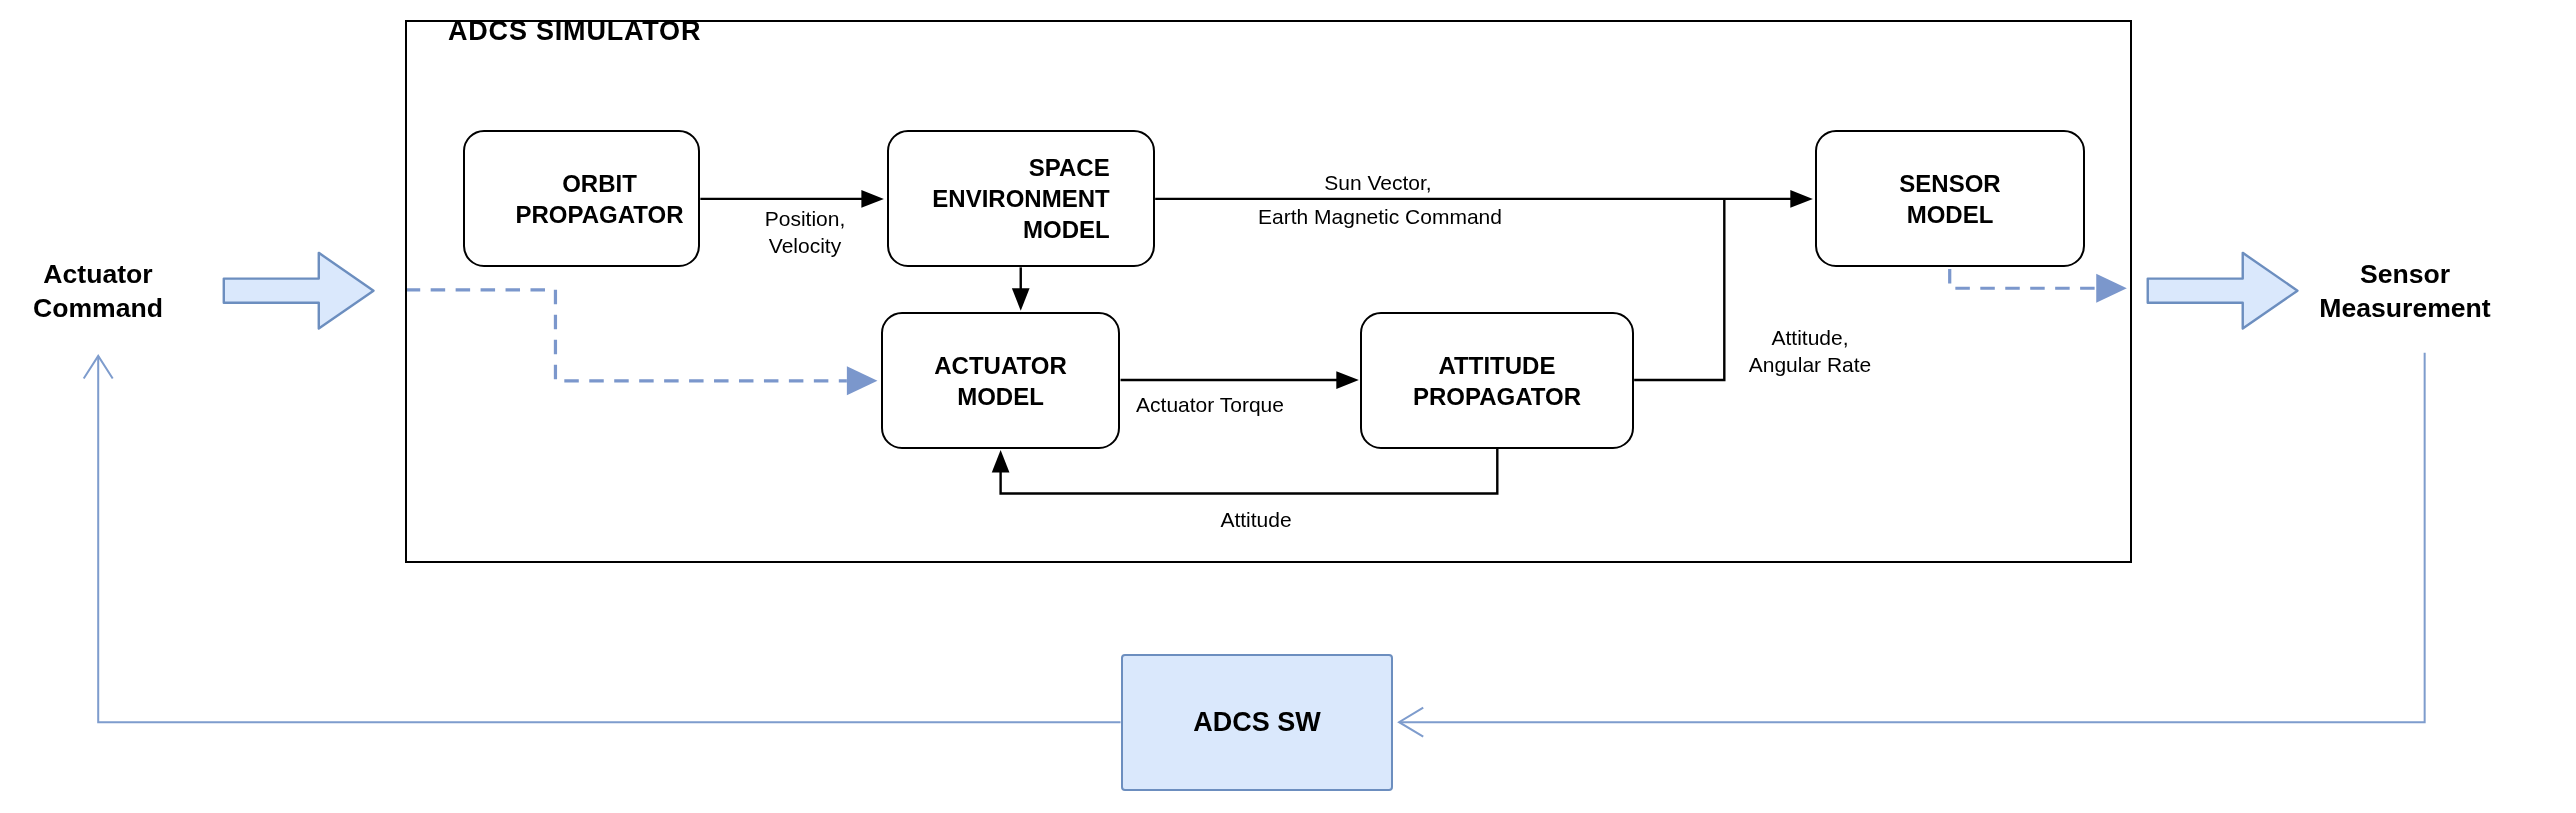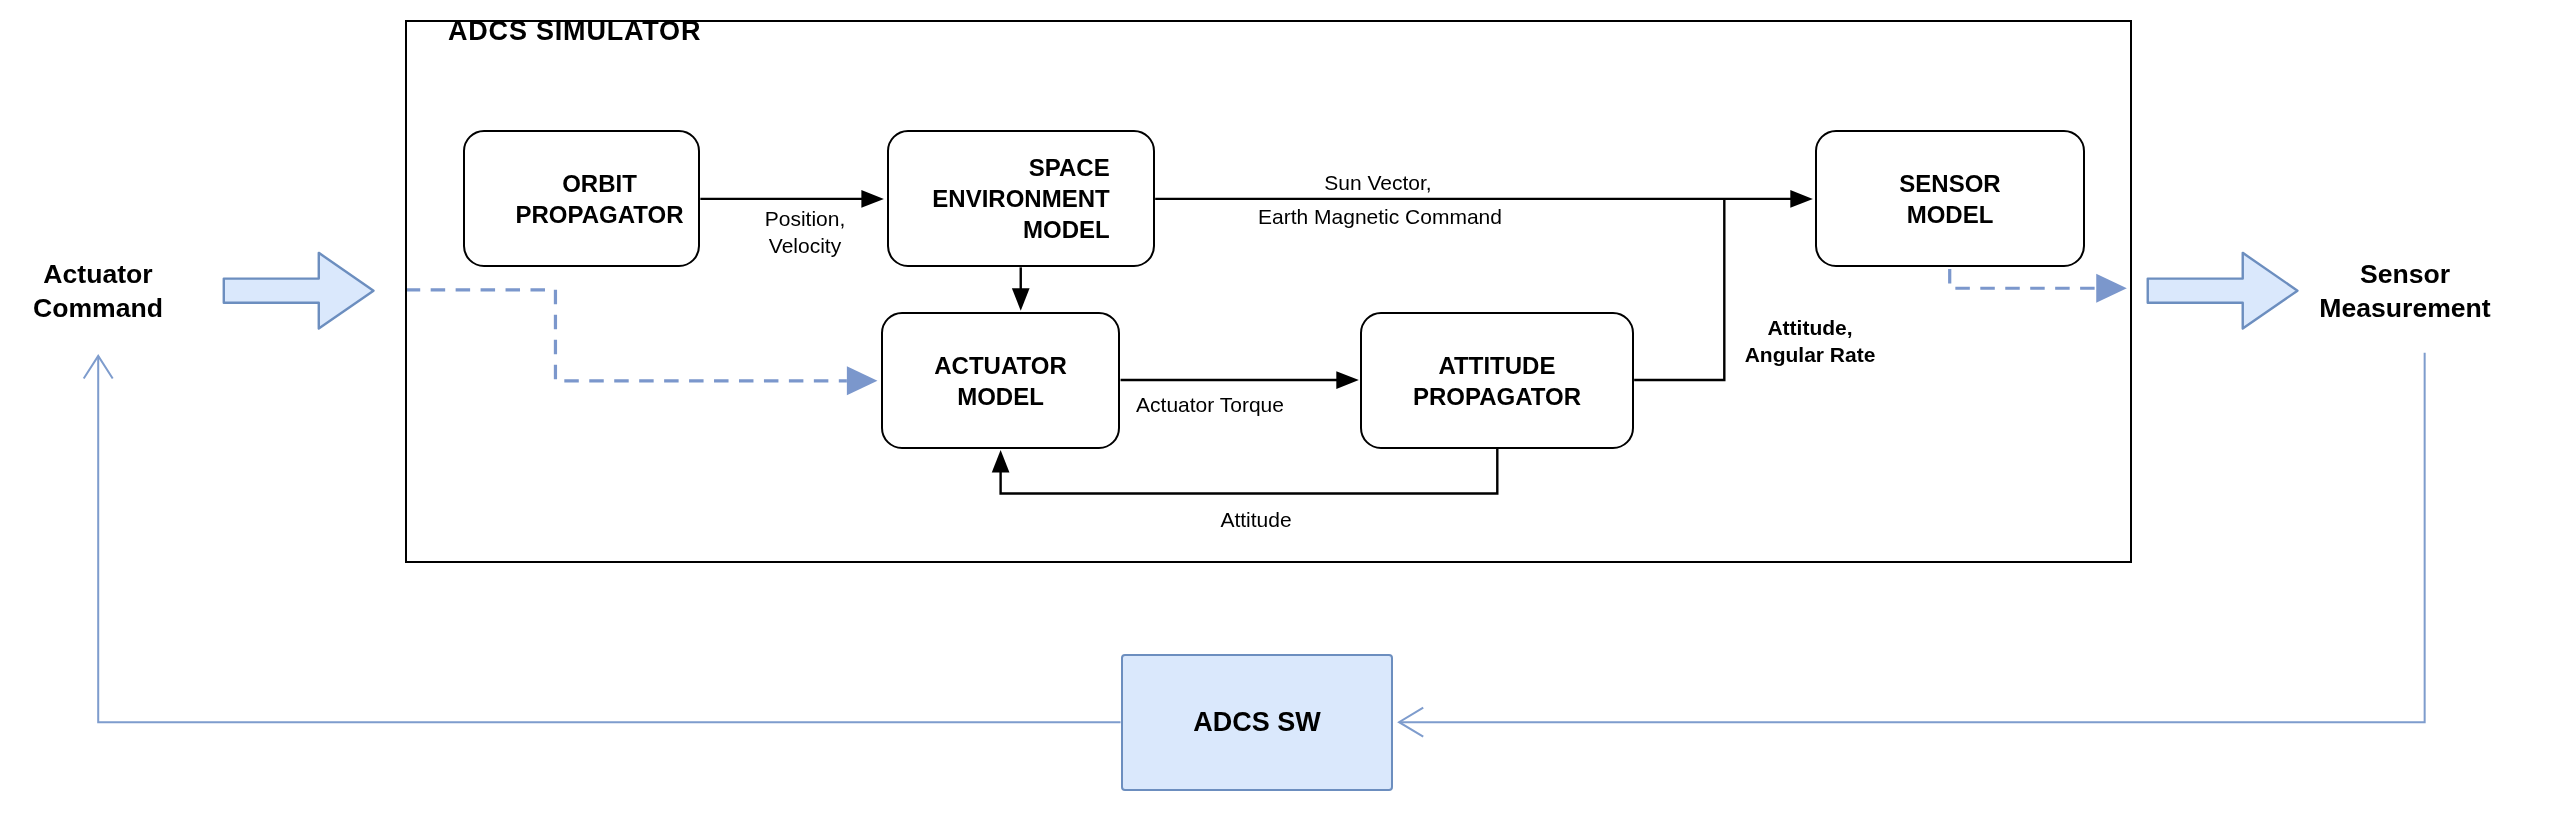--- a/index.html
+++ b/index.html
@@ -52,21 +52,21 @@
 
   .lbl{
     position:absolute;transform:translate(-50%,-50%);
     text-align:center;font-size:21px;line-height:26.6px;white-space:pre-line;
   }
   .lbl--io{font-weight:bold;font-size:26.6px;line-height:34px;}
   #lbl-pv  {left:757px; top:233px;margin-left:48px;}
   #lbl-sun {left:1378px;top:183px;}
   #lbl-emv {left:1380px;top:217px;}
   #lbl-at  {left:1210px;top:405px;}
-  #lbl-aar {left:1810px;top:342px;font-weight:bold;}
+  #lbl-aar {left:1810px;top:352px;}
   #lbl-att {left:1256px;top:520px;}
   #lbl-cmd {left:98px; top:291px;}
   #lbl-meas{left:2405px;top:291px;}
 </style>
 </head>
 <body>
 
 <div id="stage">
 
   <svg id="connector-svg" viewBox="0 0 3200 1011" xmlns="http://www.w3.org/2000/svg">

